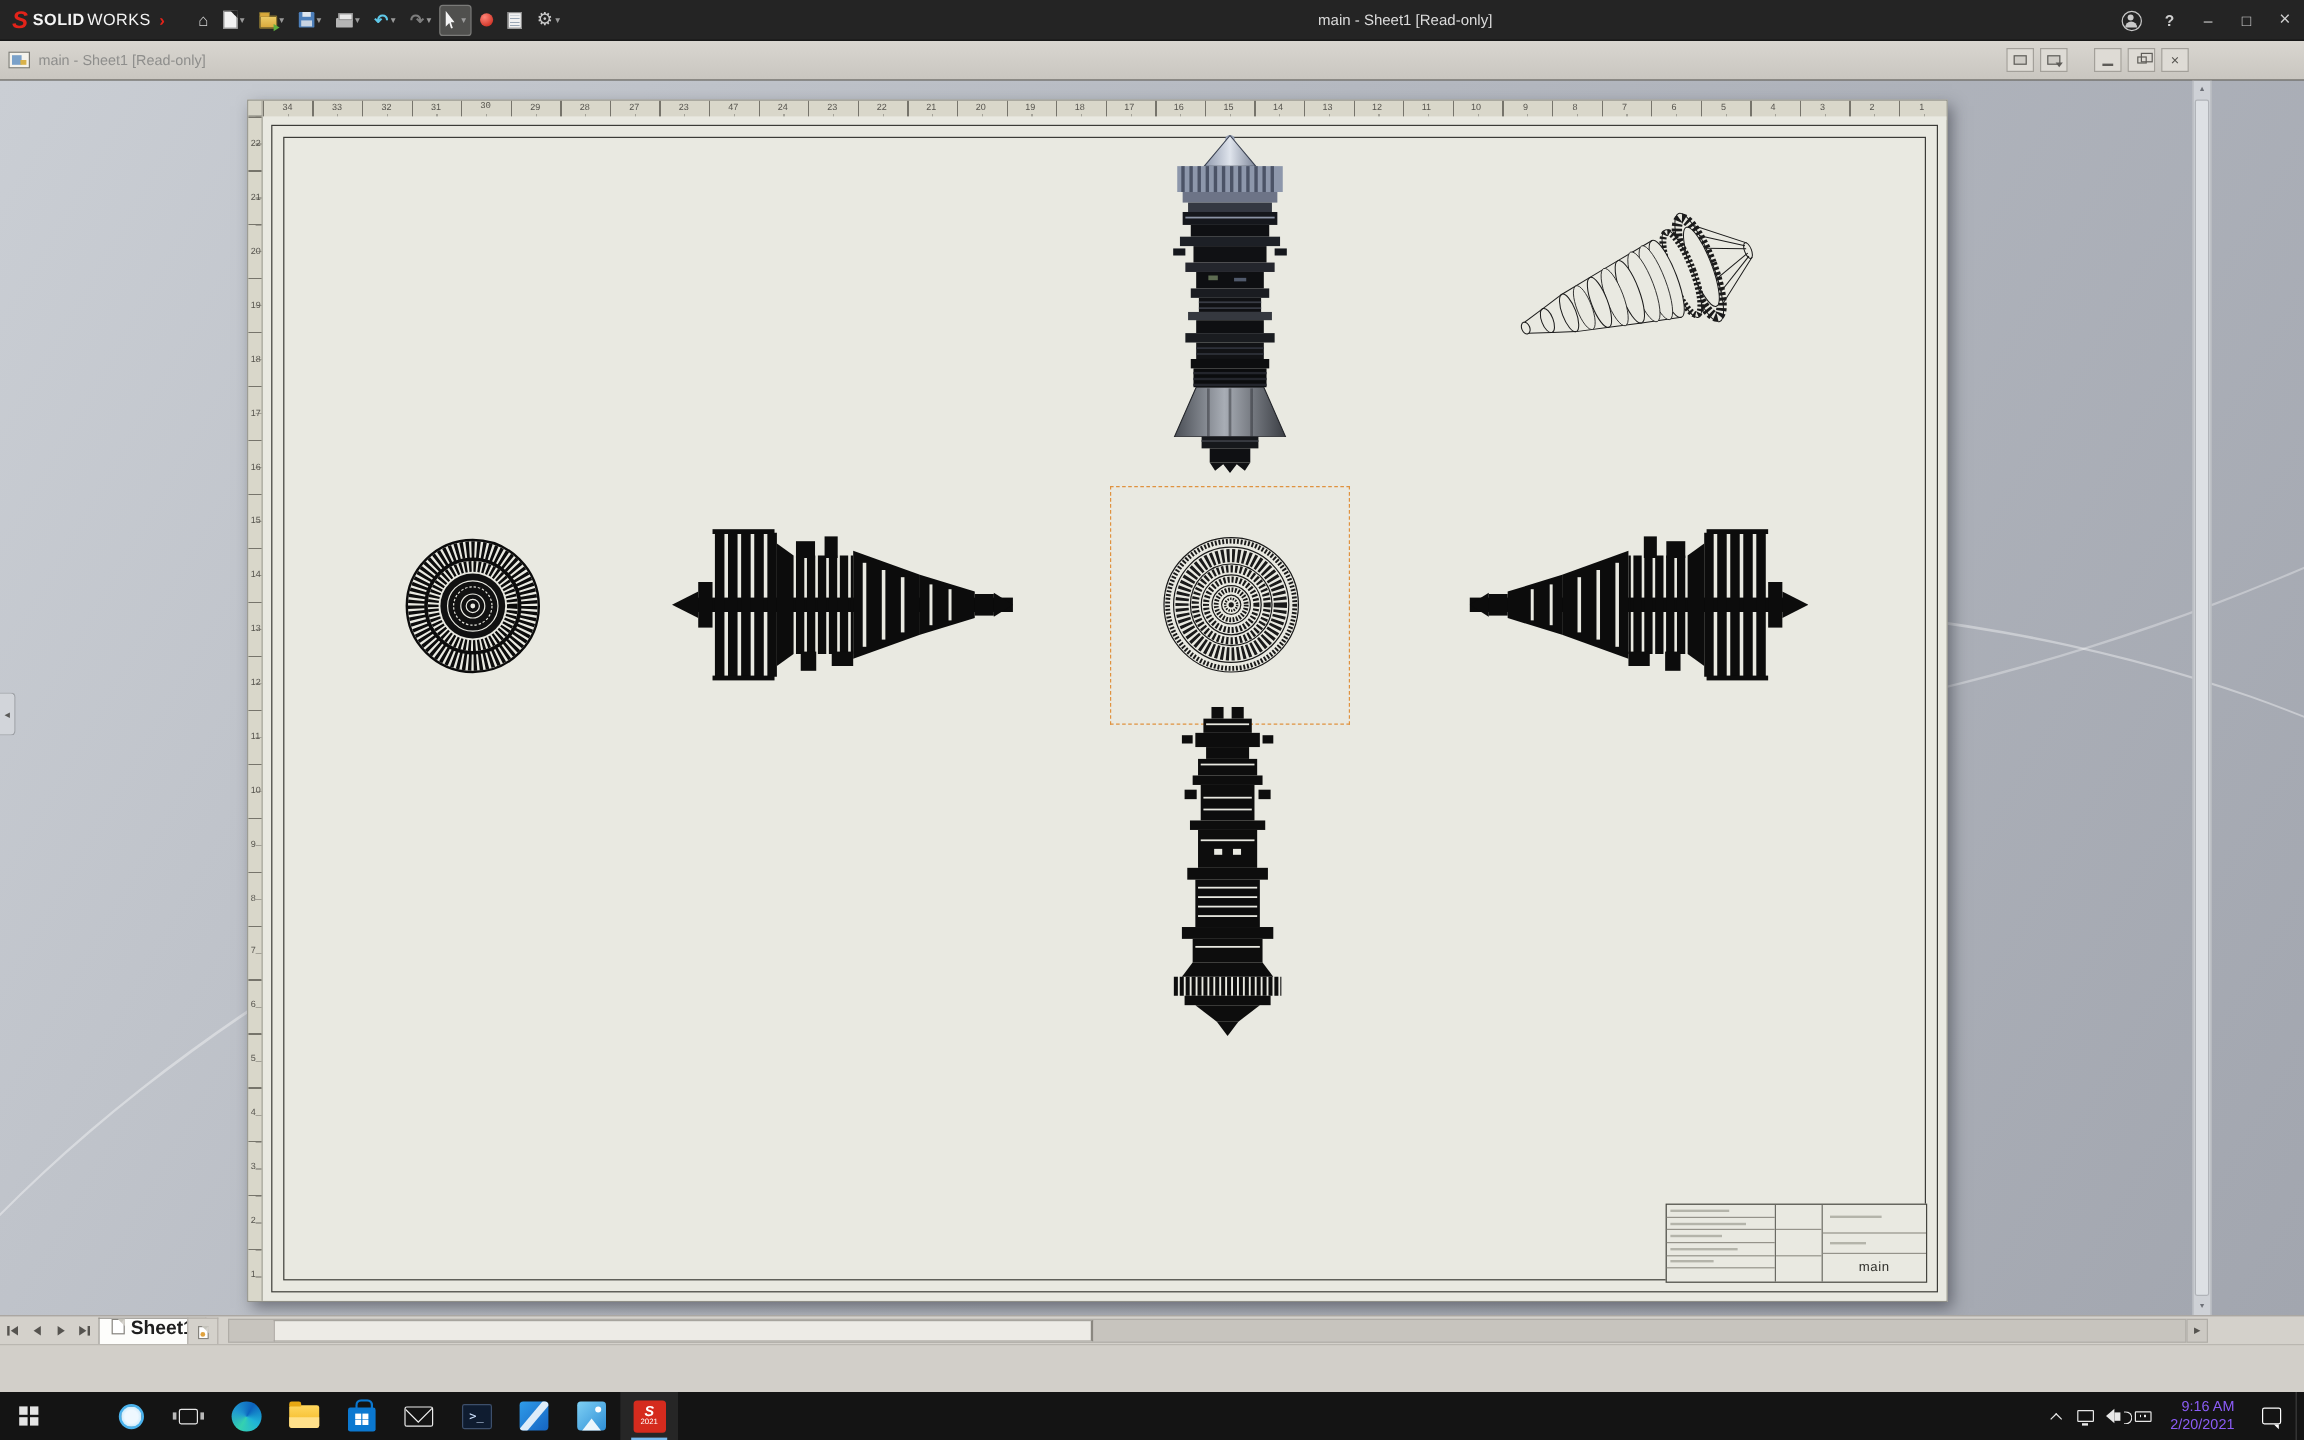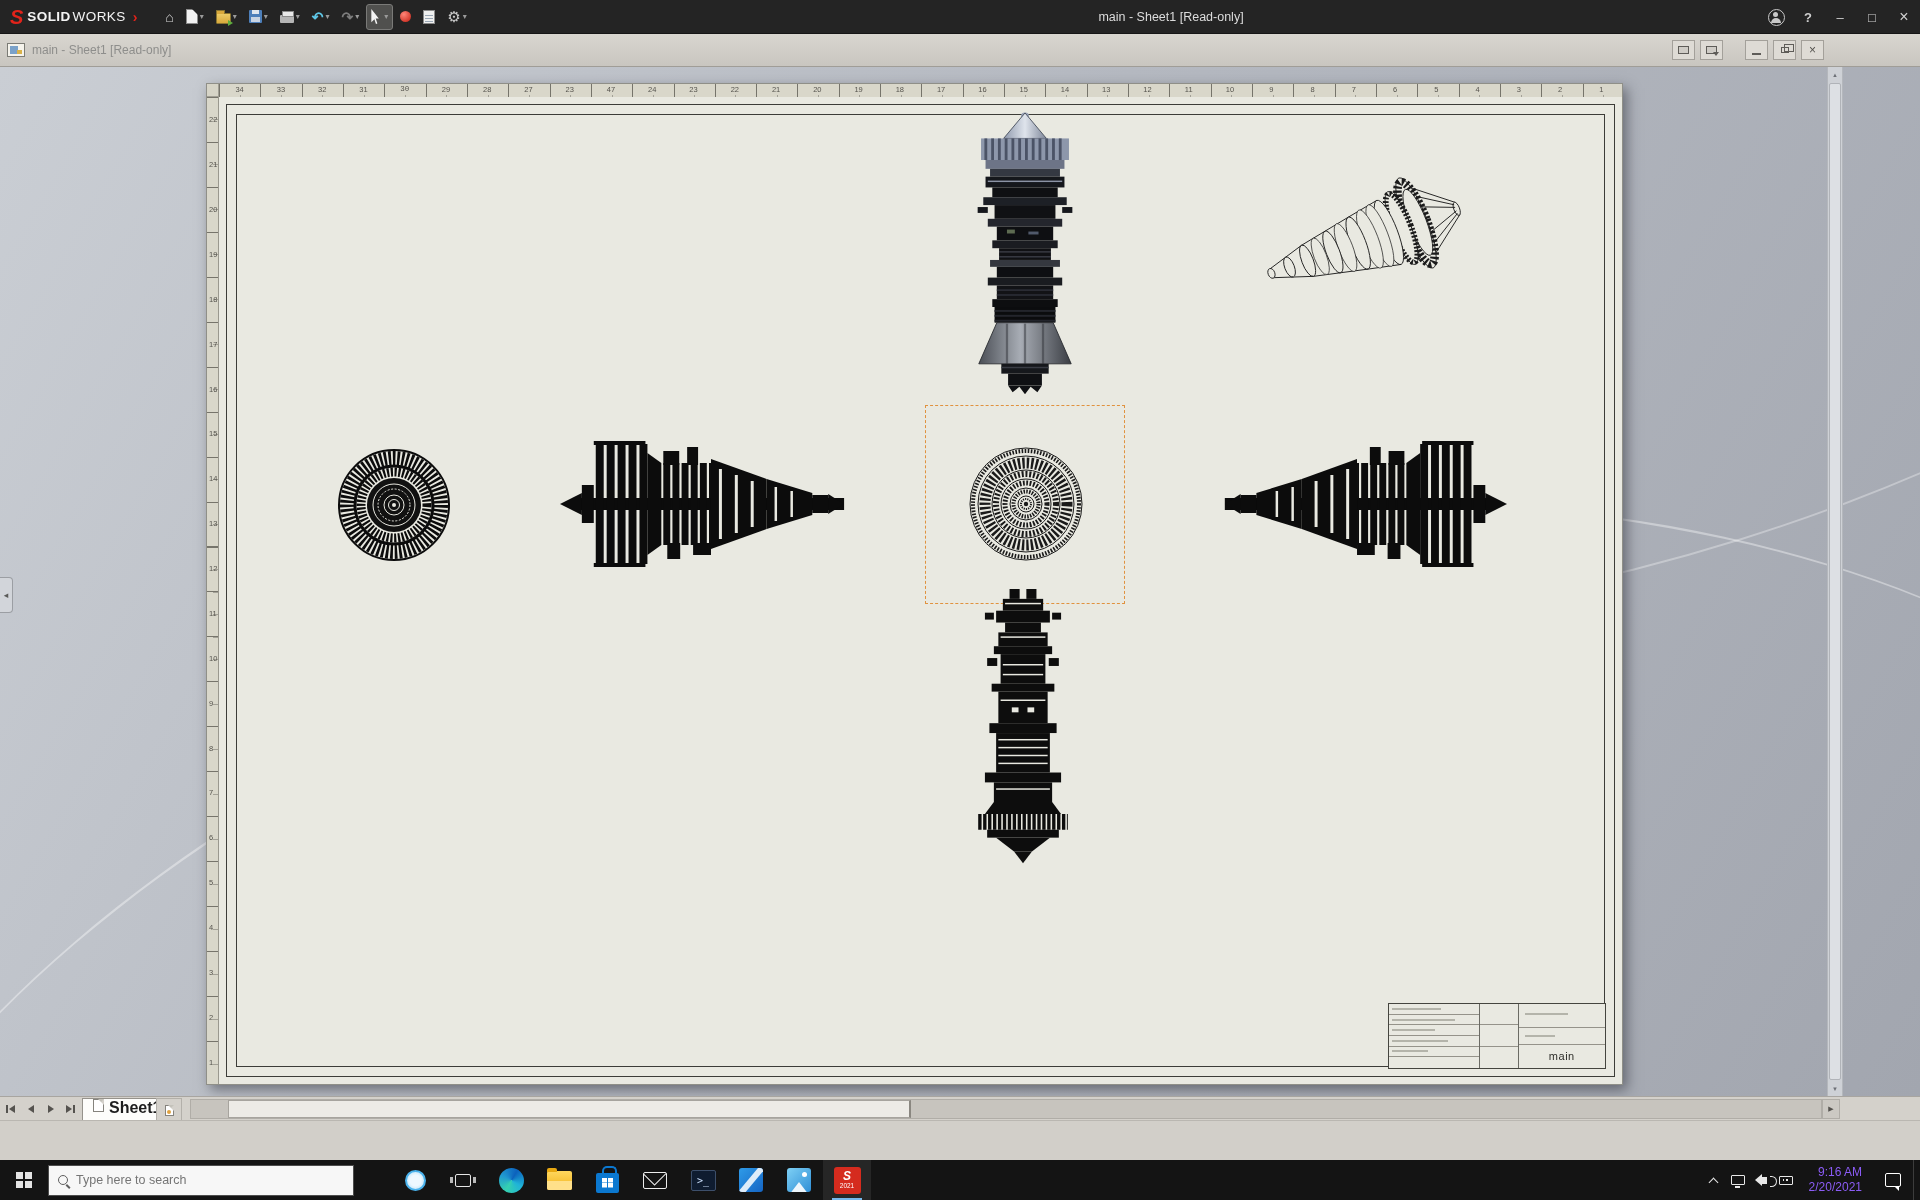--- a/index.html
+++ b/index.html
@@ -671,24 +671,20 @@
 
 <div class="taskbar">
   <div class="startbtn">
     <div class="winlogo">
         <i></i>
         <i></i>
         <i></i>
         <i></i>
       </div>
   </div>
-  <div class="searchbox">
-    <span class="mag"></span>
-    <input type="text" placeholder="Type here to search" style="">
-  </div>
   <div class="tbicon first">
       <span class="i-cortana"></span>
     </div>
   <div class="tbicon">
       <span class="i-tv"></span>
     </div>
   <div class="tbicon">
       <span class="i-edge"></span>
     </div>
   <div class="tbicon">

